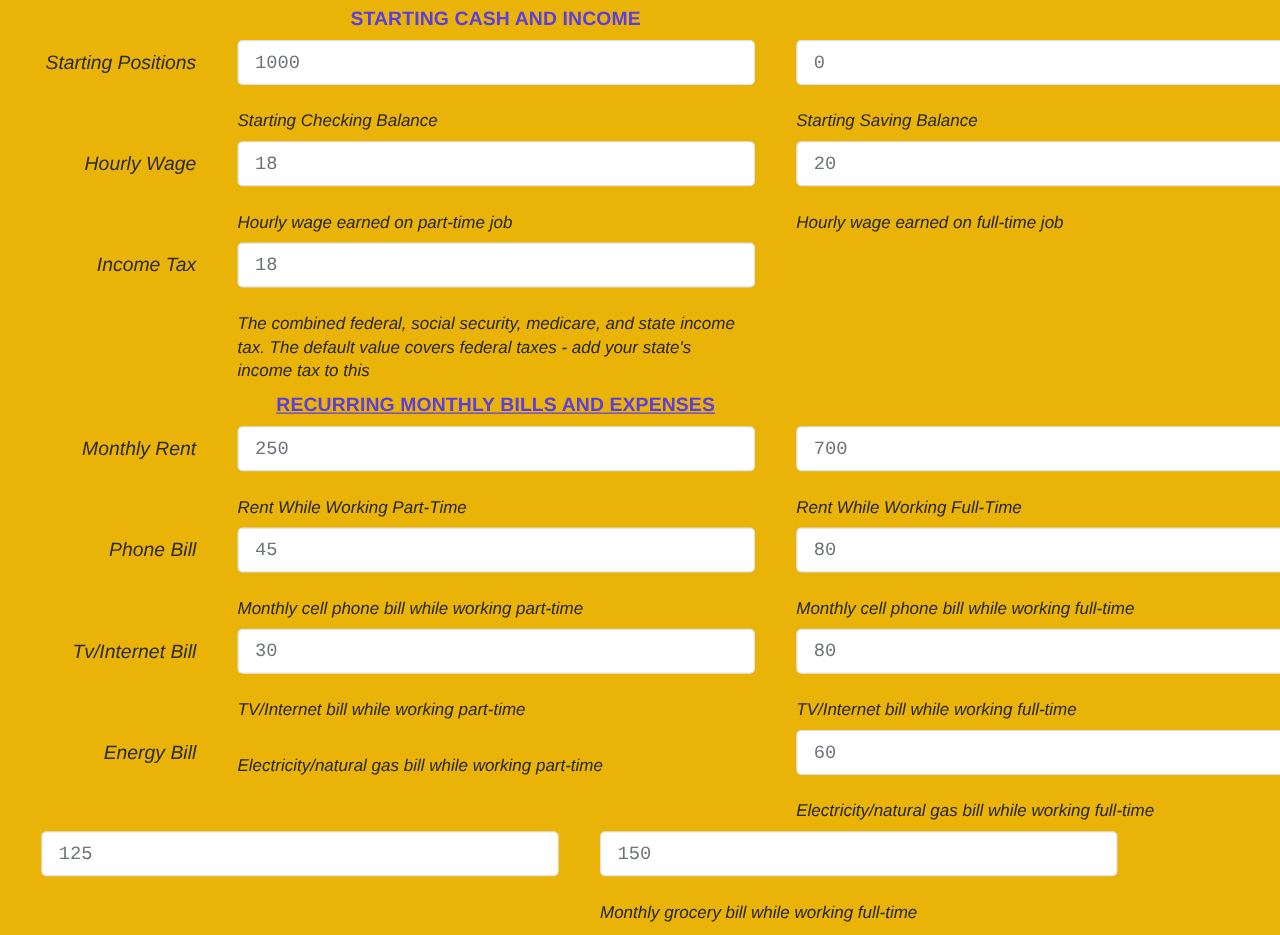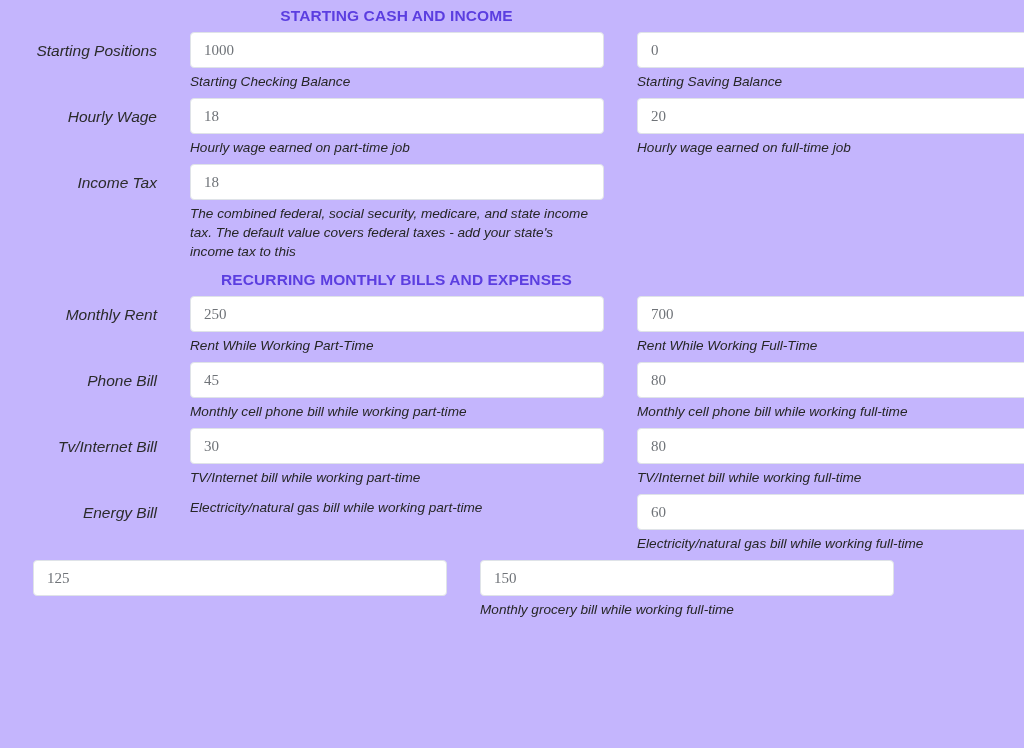--- a/index.html
+++ b/index.html
@@ -15,21 +15,21 @@
     font-family: "Liberation Sans", sans-serif;
     color: #2f2f2f;
     -webkit-font-smoothing: antialiased;
   }
 
   .page {
     position: relative;
     width: 1024px;
     height: 748px;
     overflow: hidden;
-    background: #c4b5fd;
+    background: #eab308;
   }
 
   
   .form-scroll {
     position: absolute;
     top: 0;
     left: 0;
     width: 1478px;   
     height: 748px;
   }
@@ -39,21 +39,21 @@
     color: #5b3ee0;
     font-size: 15.5px;
     font-weight: bold;
     letter-spacing: 0.1px;
     margin: 0;
     padding: 0;
     width: 793px;     
     box-sizing: border-box;
   }
   .section-title.first { padding-top: 7px; }
-  .section-title.second { padding-top: 10px; }
+  .section-title.second { padding-top: 10px; text-decoration: underline; }
 
   .field-row {
     display: block;
     position: relative;
     width: 1478px;
   }
 
   .cols {
     display: flex;
     flex-direction: row;
@@ -86,35 +86,35 @@
 
   .inp {
     display: block;
     width: 414px;
     height: 36px;
     box-sizing: border-box;
     border: 1px solid #dfe3e8;
     border-radius: 4px;
     background: #ffffff;
     color: #6f7378;
-    font-family: Liberation Serif, serif;
+    font-family: Liberation Mono, monospace;
     font-size: 15px;
     padding: 0 13px;
     line-height: 34px;
     outline: none;
   }
   .inp::placeholder { color: #6f7378; opacity: 1; }
 
   .help {
     display: block;
     font-style: italic;
     font-size: 13.6px;
     color: #262626;
     line-height: 19px;
-    margin-top: 4px;
+    margin-top: 19px;
     max-width: 408px;
   }
 
   
   .rowblock { padding-top: 7px; }
 </style>
 </head>
 <body>
 
 <div class="page">

